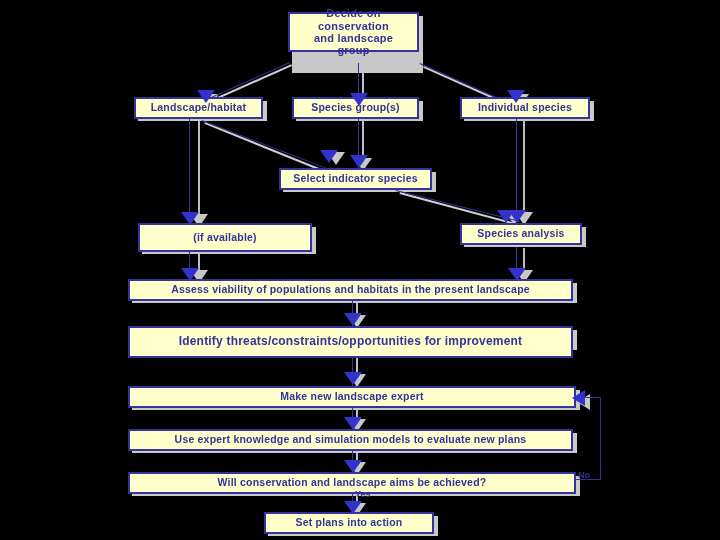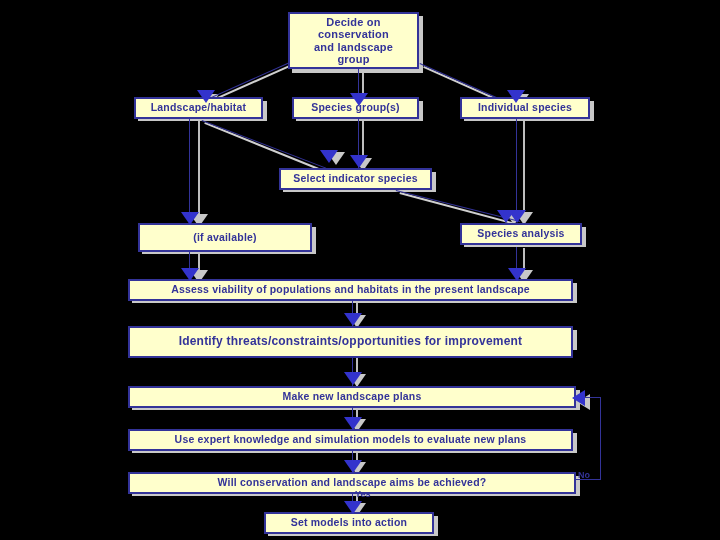--- a/index.html
+++ b/index.html
@@ -201,21 +201,21 @@
   <div class="arrow-down" style="left:344px;top:501px;"></div>
   <div class="edge-label" style="left:355px;top:489px;">Yes</div>
 
   <div class="line" style="left:575px;top:479px;width:26px;height:1px;"></div>
   <div class="line" style="left:600px;top:397px;width:1px;height:83px;"></div>
   <div class="line" style="left:585px;top:397px;width:16px;height:1px;"></div>
   <div class="arrow-left" style="left:572px;top:390px;"></div>
   <div class="arrow-left-shadow" style="left:577px;top:394px;"></div>
   <div class="edge-label" style="left:578px;top:470px;">No</div>
 
-  <div class="node" style="left:288px;top:12px;width:131px;height:57px;font-size:11px;padding:12px 4px;">
+  <div class="node" style="left:288px;top:12px;width:131px;height:40px;font-size:11px;padding:12px 4px;">
     <div>
       <div>Decide on</div>
       <div>conservation</div>
       <div>and landscape</div>
       <div>group</div>
     </div>
   </div>
 
   <div class="node" style="left:134px;top:97px;width:129px;height:22px;font-size:10.5px;">
     <span>Landscape/habitat</span>
@@ -245,28 +245,28 @@
 
   <div class="node" style="left:128px;top:279px;width:445px;height:22px;font-size:10.5px;">
     <span>Assess viability of populations and habitats in the present landscape</span>
   </div>
 
   <div class="node" style="left:128px;top:326px;width:445px;height:32px;font-size:12px;justify-content:center;">
     <span>Identify threats/constraints/opportunities for improvement</span>
   </div>
 
   <div class="node" style="left:128px;top:386px;width:448px;height:22px;font-size:10.5px;">
-    <span>Make new landscape plans</span>
+    <span>Make new landscape expert</span>
   </div>
 
   <div class="node" style="left:128px;top:429px;width:445px;height:22px;font-size:10.5px;">
     <span>Use expert knowledge and simulation models to evaluate new plans</span>
   </div>
 
   <div class="node" style="left:128px;top:472px;width:448px;height:22px;font-size:10.5px;">
     <span>Will conservation and landscape aims be achieved?</span>
   </div>
 
   <div class="node" style="left:264px;top:512px;width:170px;height:22px;font-size:10.5px;">
-    <span>Set models into action</span>
+    <span>Set plans into action</span>
   </div>
 
 </div>
 
 </body></html>

